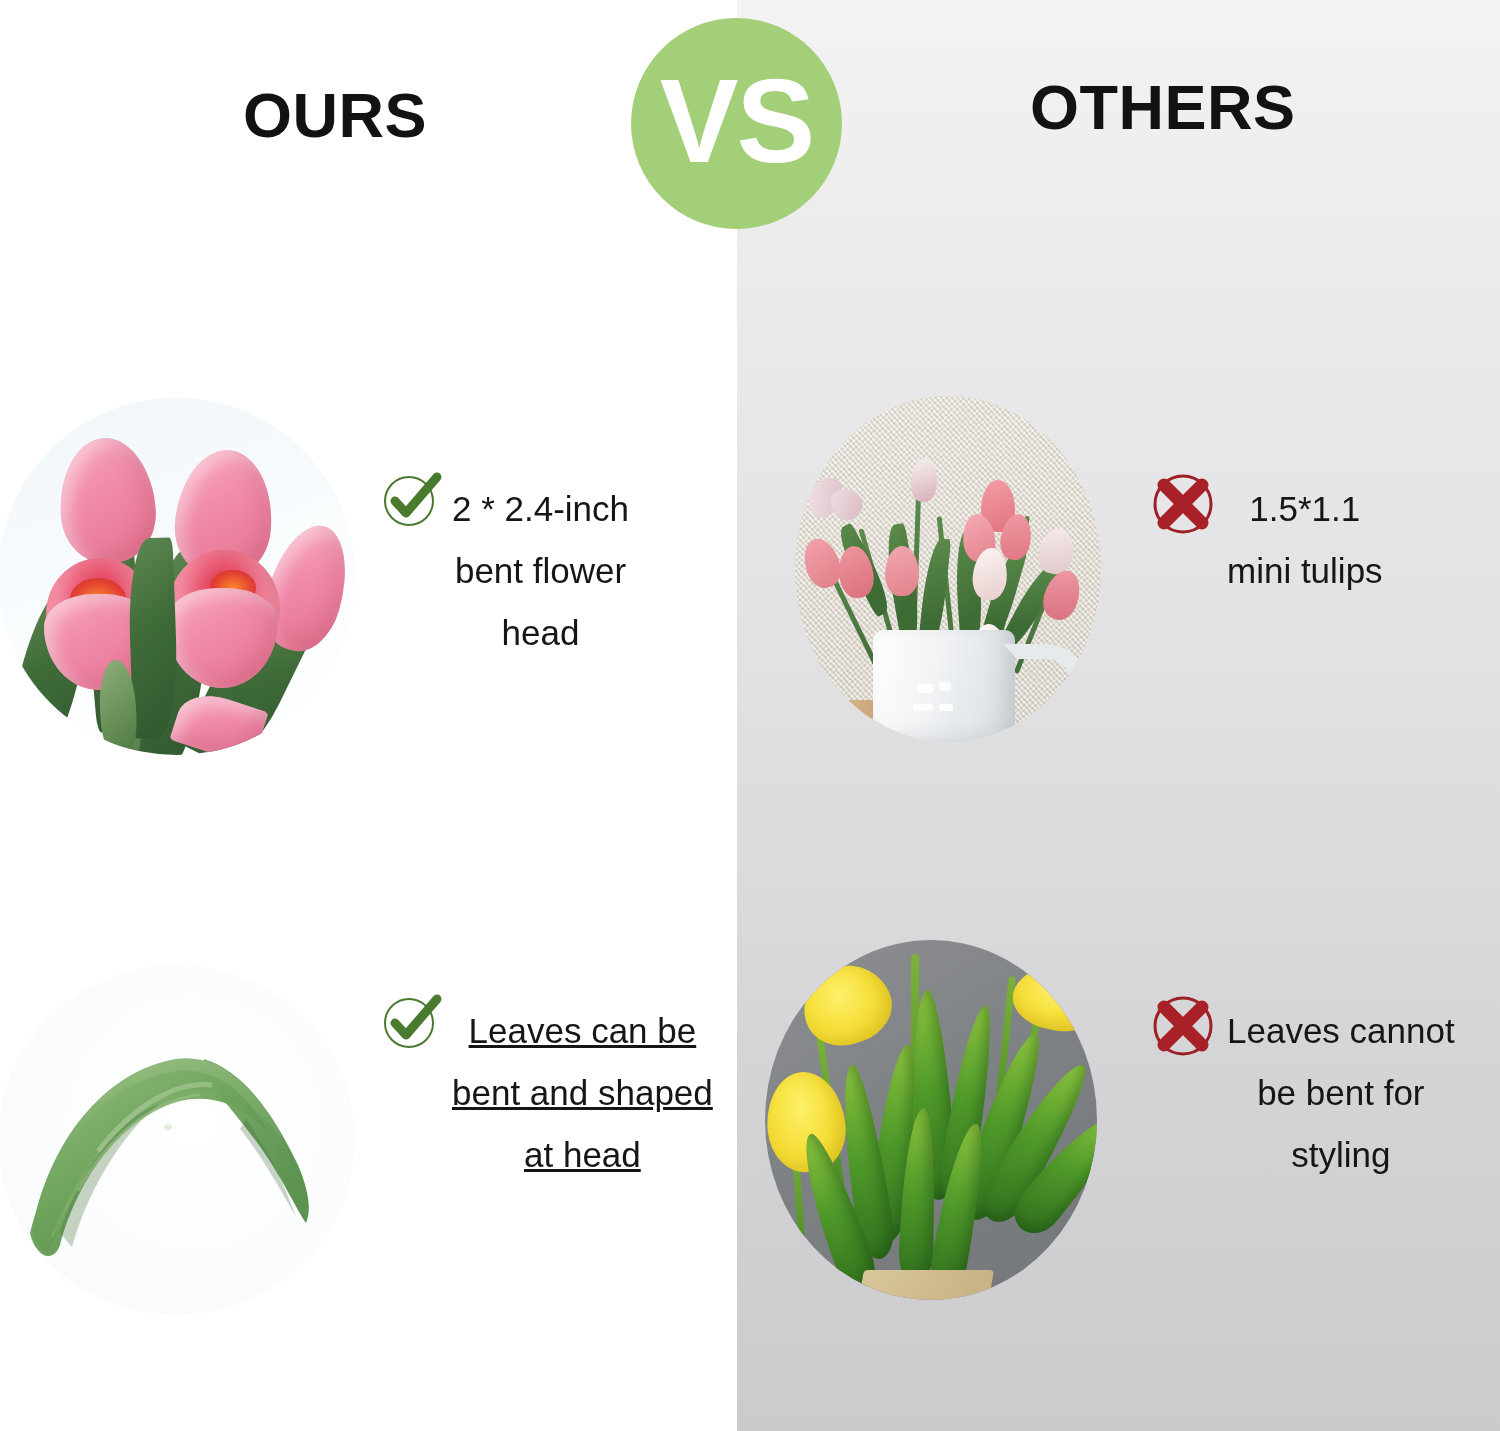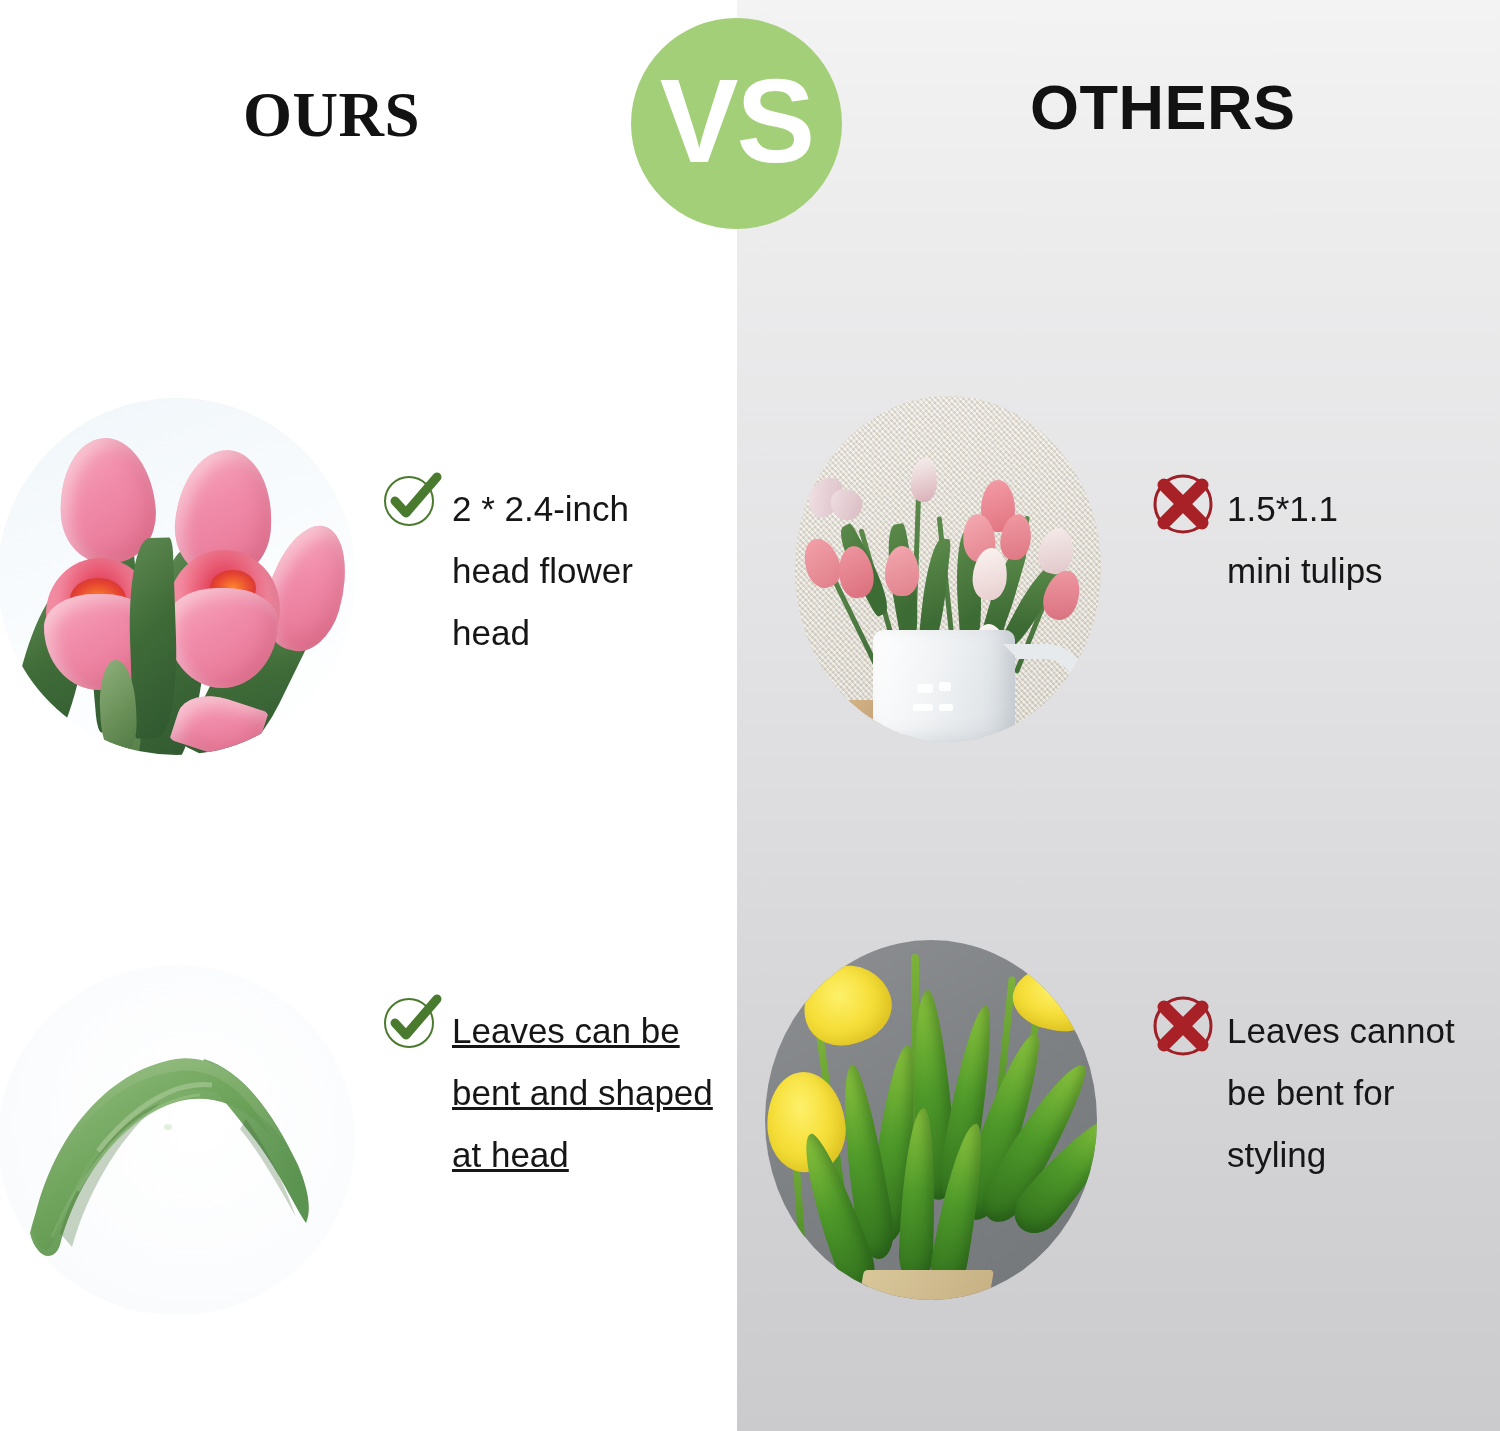--- a/index.html
+++ b/index.html
@@ -64,38 +64,39 @@
   .heading {
     position: absolute;
     font-size: 63px;
     font-weight: bold;
     color: #121212;
     letter-spacing: 0.5px;
     line-height: 1;
     white-space: nowrap;
     font-family: "Liberation Sans", sans-serif;
   }
-  .heading-ours  { left: 243px; top: 84px; font-family: Liberation Serif, serif; }
+  .heading-ours  { left: 243px; top: 84px; }
   .heading-other { left: 1030px; top: 76px; }
 
   
   .media {
     position: absolute;
     border-radius: 50%;
     overflow: hidden;
   }
 
   
   .feature {
     position: absolute;
     font-size: 35px;
     line-height: 62px;
     color: #161616;
     font-weight: 400;
     font-family: "Liberation Sans", sans-serif;
+    text-align: center;
   }
   .feature .ln { display: block; white-space: nowrap; }
 
   
   .icon-check, .icon-cross {
     position: absolute;
     width: 56px; height: 56px;
   }
   .icon-check svg, .icon-cross svg { display: block; overflow: visible; }
 
@@ -273,21 +274,21 @@
   </div>
 
   <div class="icon-check" style="left:383px; top:473px;">
     <svg width="56" height="56" viewBox="0 0 56 56">
       <circle cx="26" cy="28" r="24" fill="none" stroke="#4a7a2e" stroke-width="2"></circle>
       <path d="M12 28 L23 40 L54 4" fill="none" stroke="#4a7a2e" stroke-width="9" stroke-linecap="round" stroke-linejoin="round"></path>
     </svg>
   </div>
   <div class="feature" style="left:452px; top:478px;">
     <span class="ln">2 * 2.4-inch</span>
-    <span class="ln">head flower</span>
+    <span class="ln">bent flower</span>
     <span class="ln">head</span>
   </div>
 
   <div class="media img-mini">
     <div class="wall"></div>
 
     <div class="mini-stem" style="left:118px; top:96px; width:5px; height:180px; transform:rotate(2deg);"></div>
     <div class="mini-stem" style="left:150px; top:120px; width:5px; height:160px; transform:rotate(-6deg);"></div>
     <div class="mini-stem" style="left:182px; top:104px; width:5px; height:174px; transform:rotate(7deg);"></div>
     <div class="mini-stem" style="left:84px;  top:130px; width:5px; height:150px; transform:rotate(-16deg);"></div>

